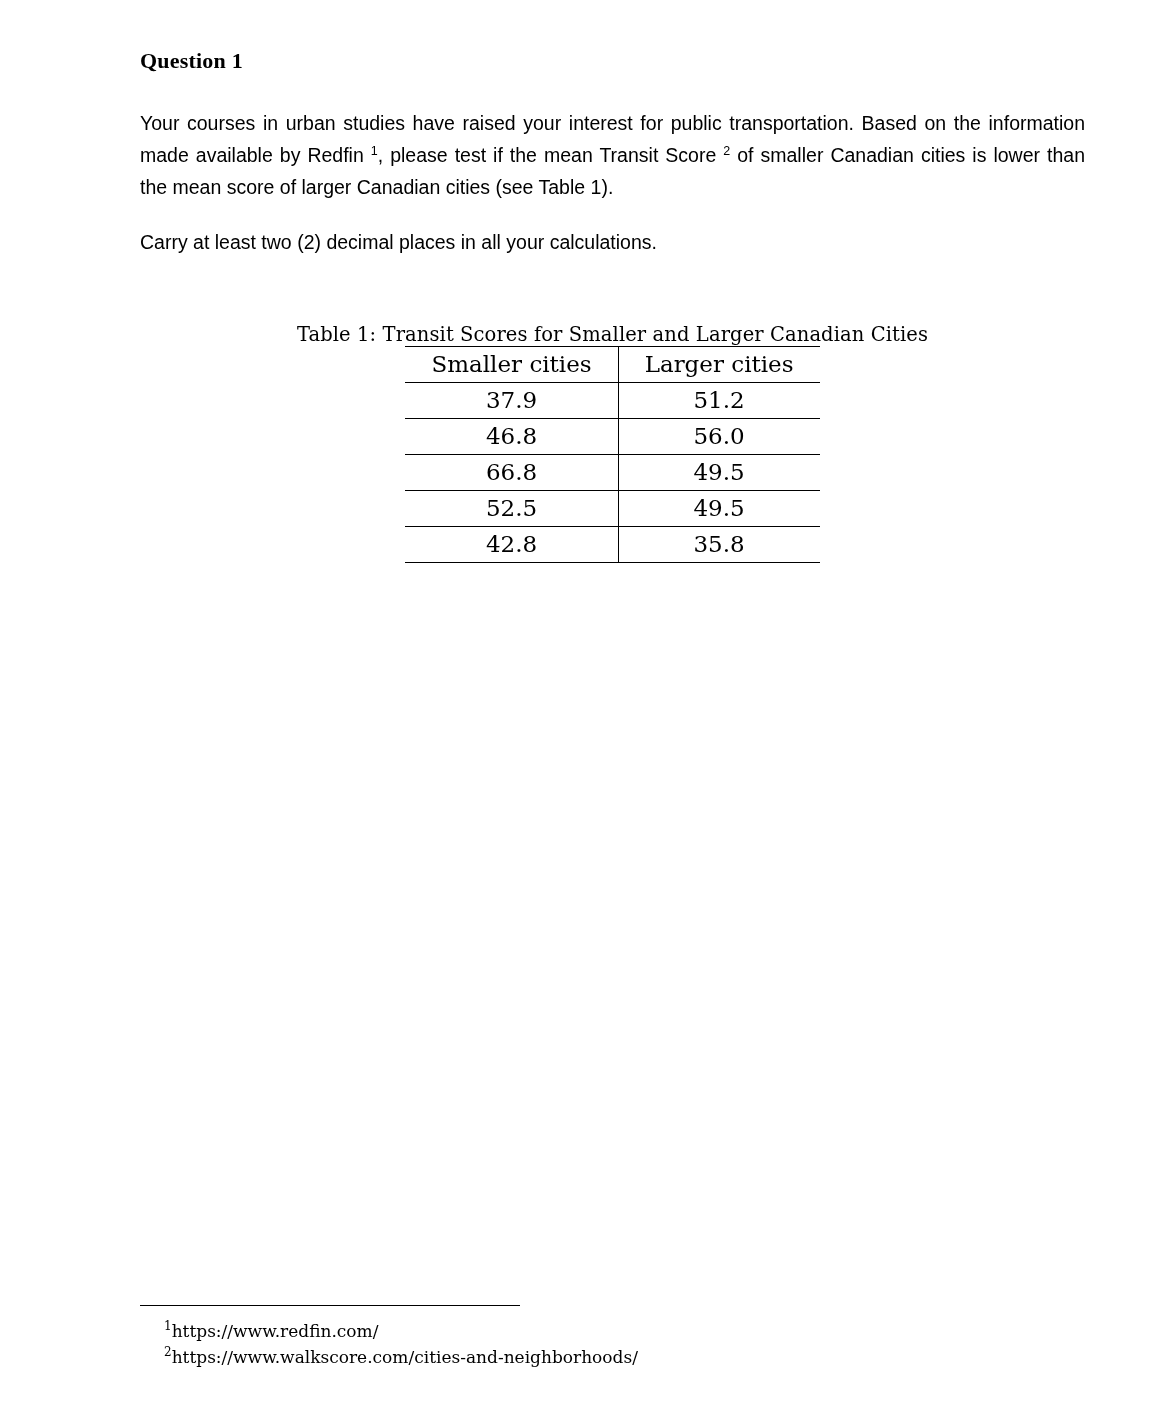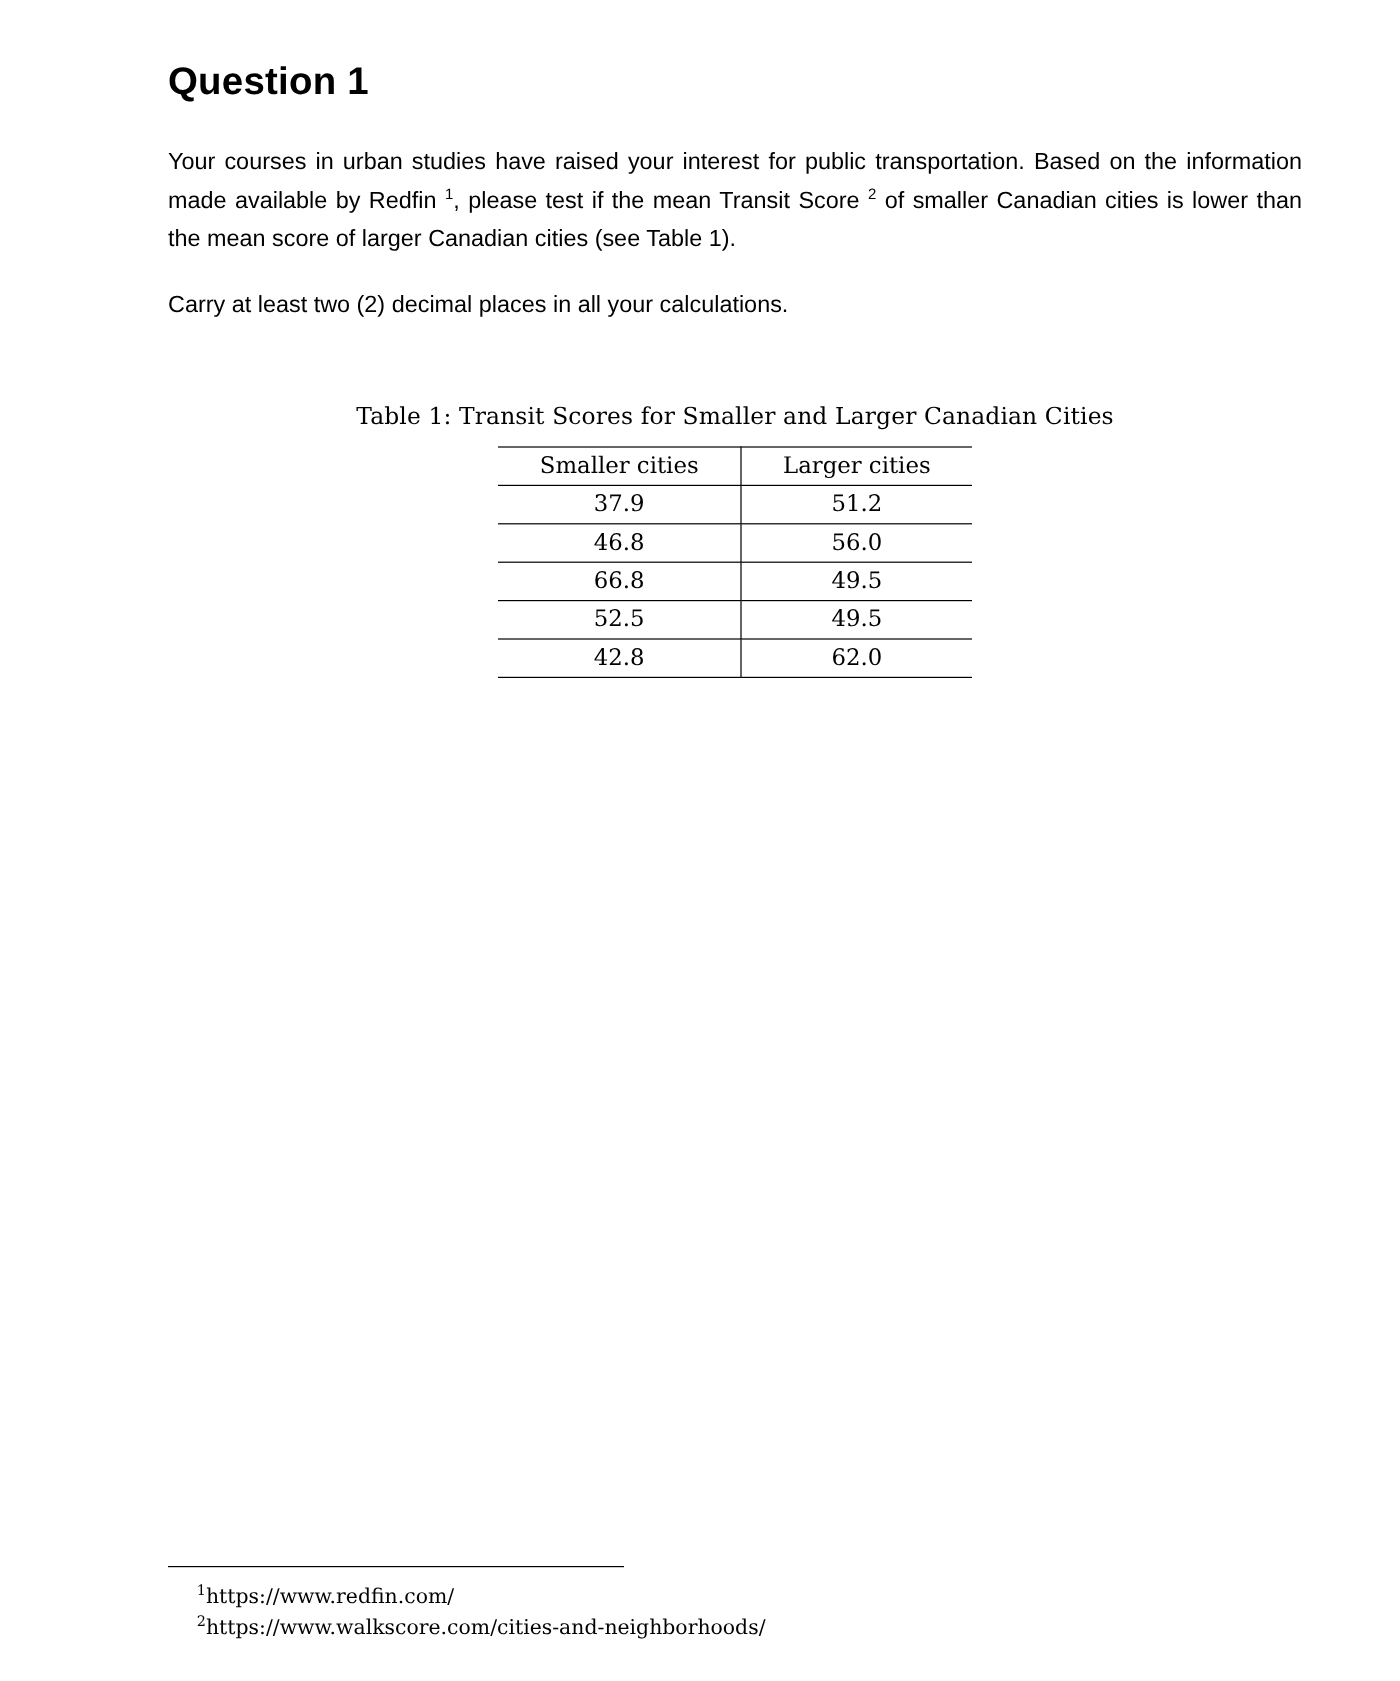--- a/index.html
+++ b/index.html
@@ -21,23 +21,23 @@
     width: 1167px;
     height: 1401px;
   }
   .content {
     position: absolute;
     left: 140px;
     top: 48px;
     width: 945px;
   }
   .doc-title {
-    font-family: Liberation Sans, sans-serif;
+    font-family: Liberation Serif, serif;
     font-weight: bold;
-    font-size: 32px;
+    font-size: 22px;
     letter-spacing: 0.2px;
     margin: 0 0 0 0;
     line-height: 1.2;
   }
   .body-text {
     font-family: "Liberation Sans", sans-serif;
     font-size: 19.5px;
     line-height: 1.62;
     text-align: justify;
     margin: 0;
@@ -57,23 +57,23 @@
     margin-top: 64px;
     text-align: center;
   }
   .table-caption {
     font-family: "DejaVu Serif", serif;
     font-size: 19.5px;
     letter-spacing: 0.1px;
   }
   table.scores {
     border-collapse: collapse;
-    margin: 14px auto;
+    margin: 0 auto;
     font-family: "DejaVu Serif", serif;
-    font-size: 19px;
+    font-size: 23px;
   }
   table.scores th,
   table.scores td {
     padding: 4px 26px 5px 26px;
     text-align: center;
     font-weight: normal;
     border-bottom: 1px solid #000;
     white-space: nowrap;
   }
   table.scores thead th {
@@ -146,21 +146,21 @@
           <tr>
             <td class="col-left">66.8</td>
             <td class="col-right">49.5</td>
           </tr>
           <tr>
             <td class="col-left">52.5</td>
             <td class="col-right">49.5</td>
           </tr>
           <tr>
             <td class="col-left">42.8</td>
-            <td class="col-right">62.0</td>
+            <td class="col-right">35.8</td>
           </tr>
         </tbody>
       </table>
     </div>
 
   </div>
 
   <div class="footnotes">
     <div class="footnote-rule"></div>
     <div class="footnote-line">

